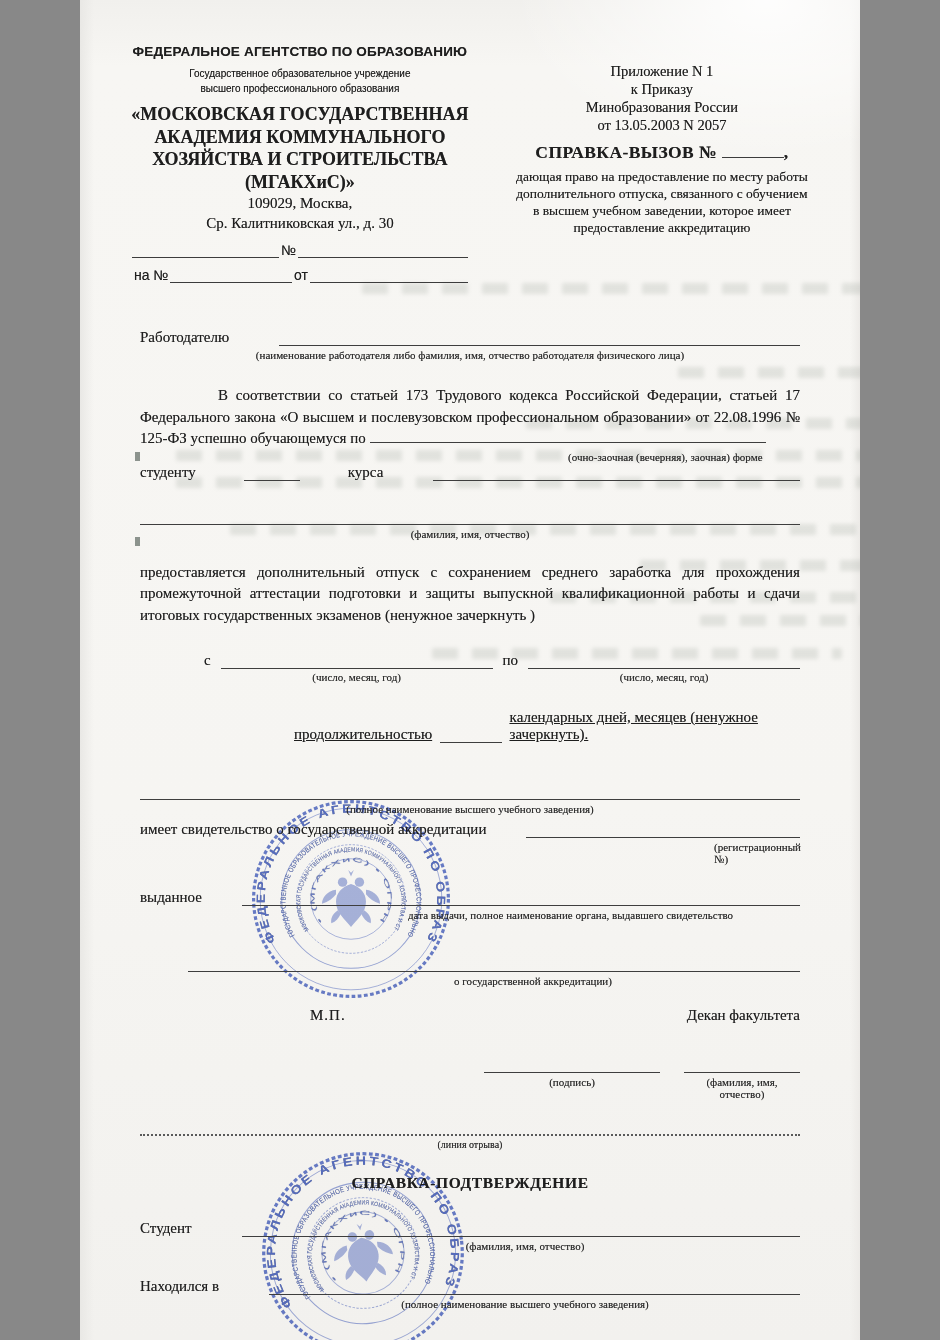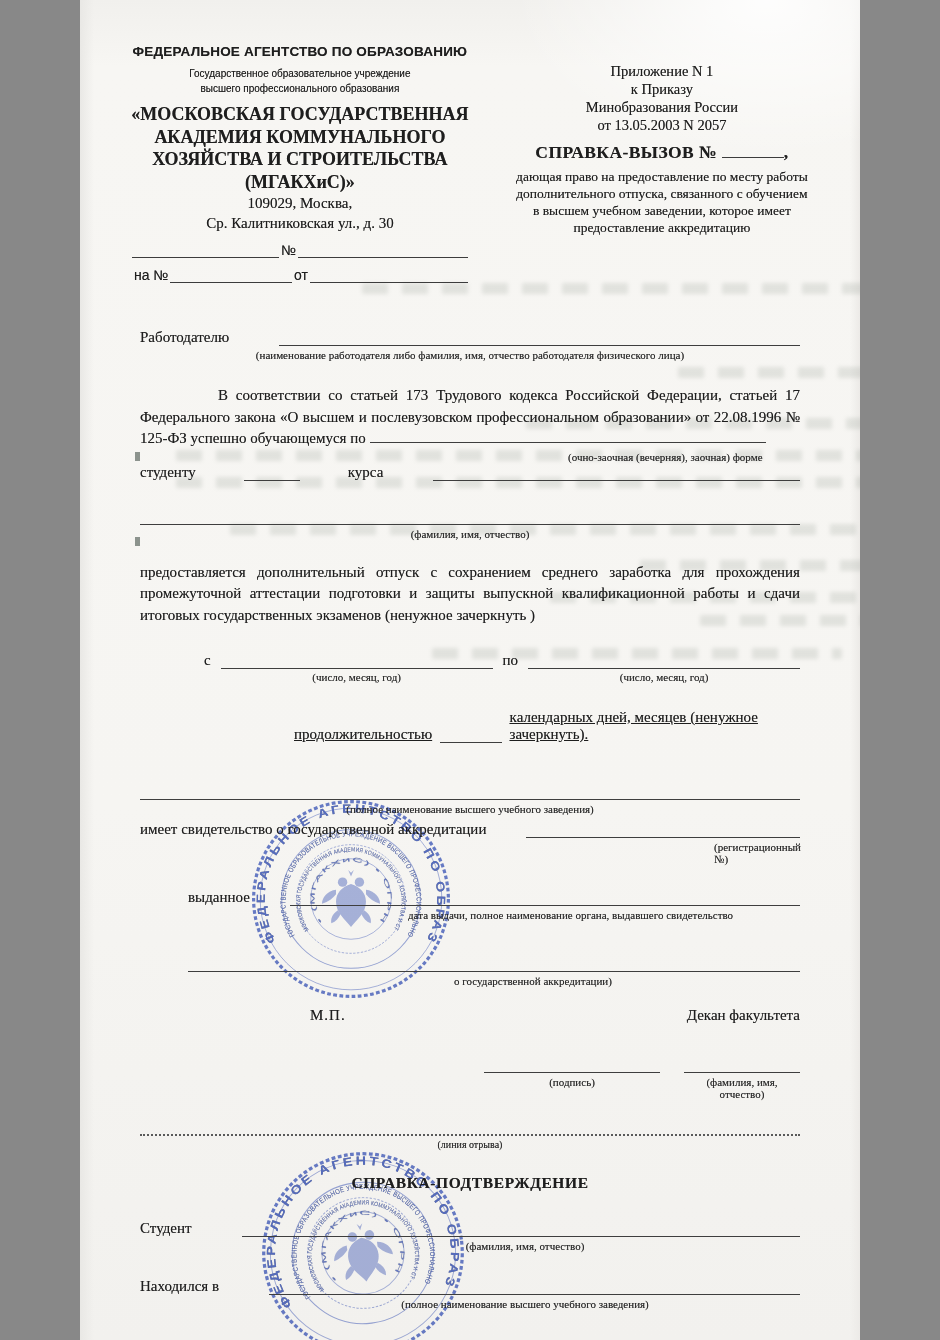--- a/index.html
+++ b/index.html
@@ -65,21 +65,21 @@
   .dur{margin:26px 0 0 154px;display:flex;align-items:flex-end;text-decoration:underline;}
   .dur .bl{width:70px;border-bottom:1.2px solid #3e3e3e;height:15px;margin:0 8px;}
 
   .uni-line{margin-top:40px;}
   .cap-uni{margin-top:3px;text-align:center;}
 
   .accred{margin-top:6px;}
   .accred .fill{flex:1;}
   .cap-reg{margin-top:3px;margin-left:574px;}
 
-  .issued{margin-top:24px;margin-left:48px;}
+  .issued{margin-top:24px;}
   .issued .fill{flex:1;}
   .cap-issued{margin-top:3px;margin-left:268px;}
 
   .accline{margin:34px 0 0 48px;}
   .cap-acc2{margin-top:3px;margin-left:314px;}
 
   .mpdean{display:flex;justify-content:space-between;align-items:baseline;margin-top:20px;padding-left:170px;}
   .mp{font-size:15px;letter-spacing:1px;}
   .dean{font-size:15px;}
 

